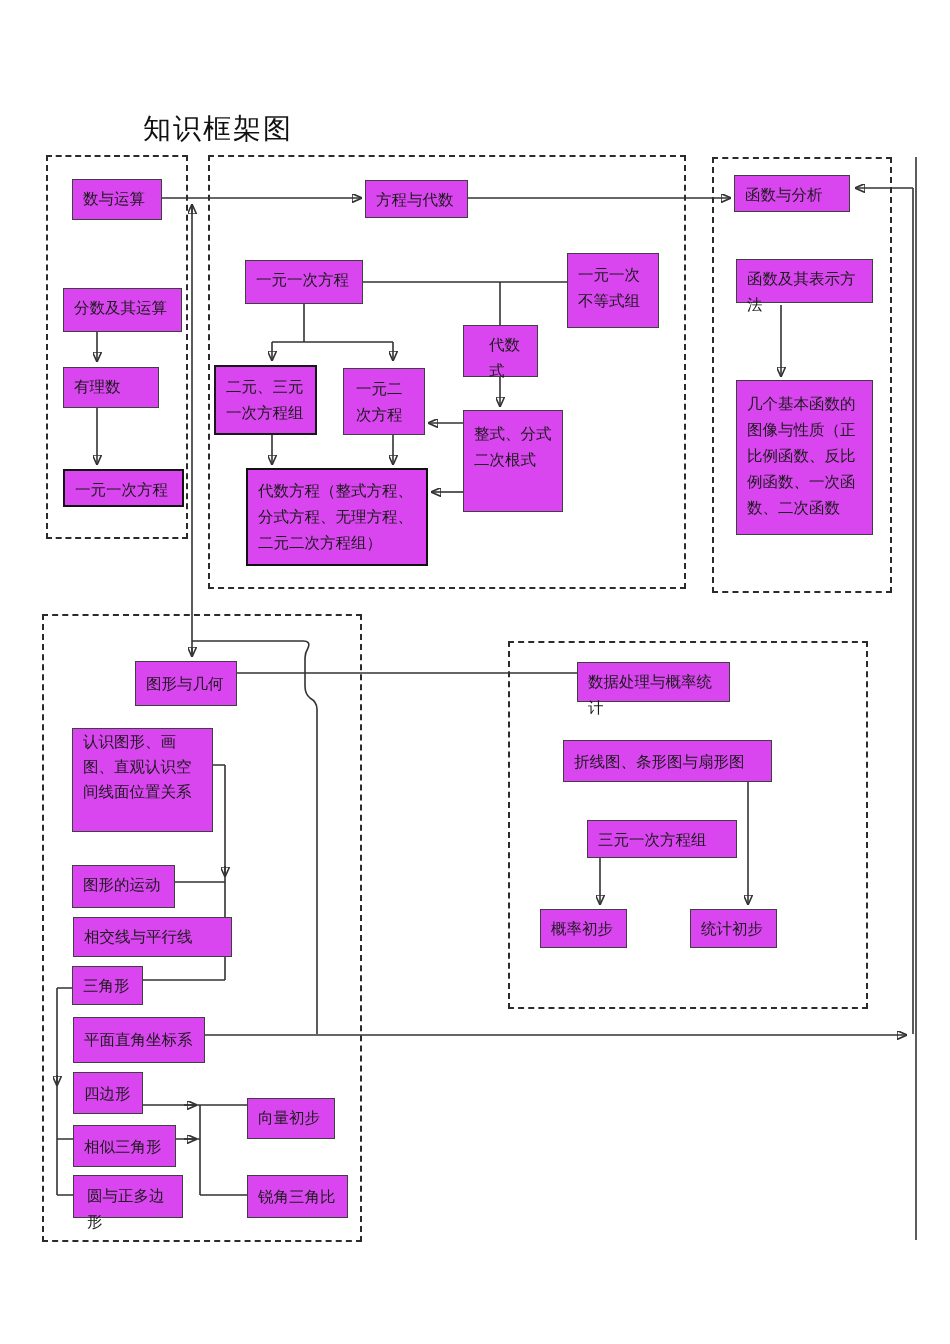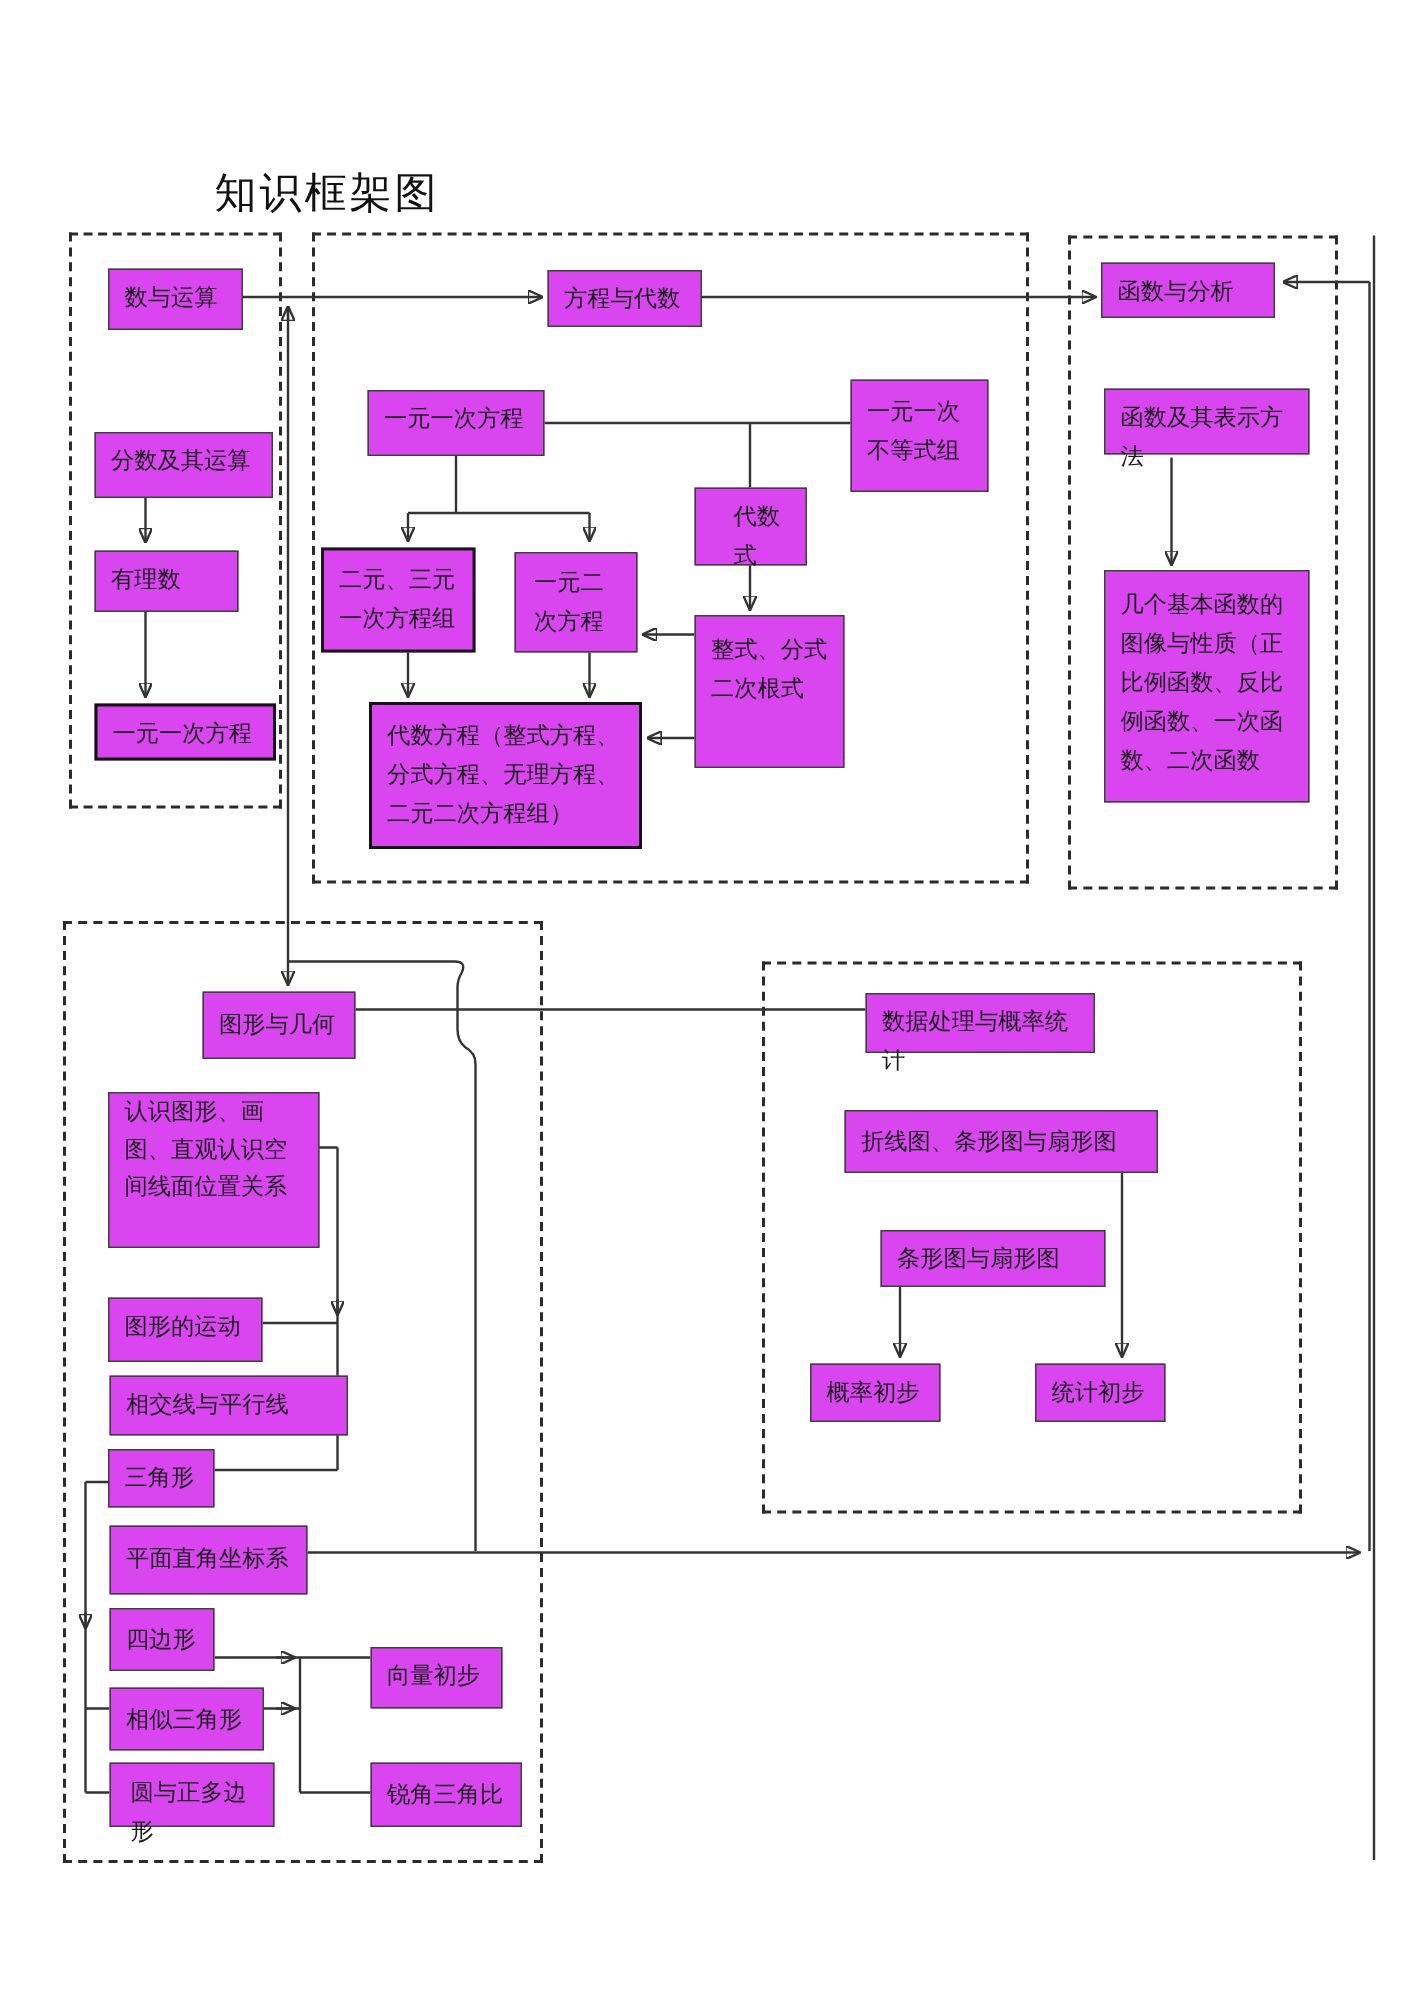--- a/index.html
+++ b/index.html
@@ -126,17 +126,17 @@
   <div class="node" id="n-sanjiao">三角形</div>
   <div class="node" id="n-zuobiao">平面直角坐标系</div>
   <div class="node" id="n-sibian">四边形</div>
   <div class="node" id="n-xiangsi">相似三角形</div>
   <div class="node" id="n-yuan">圆与正多边形</div>
   <div class="node" id="n-xiangliang">向量初步</div>
   <div class="node" id="n-ruijiao">锐角三角比</div>
 
   <div class="node" id="n-shuju">数据处理与概率统计</div>
   <div class="node" id="n-zhexian">折线图、条形图与扇形图</div>
-  <div class="node" id="n-shijian">条形图与扇形图</div>
+  <div class="node" id="n-shijian">三元一次方程组</div>
   <div class="node" id="n-gailv">概率初步</div>
   <div class="node" id="n-tongji">统计初步</div>
 
 </div>
 
 </body></html>

